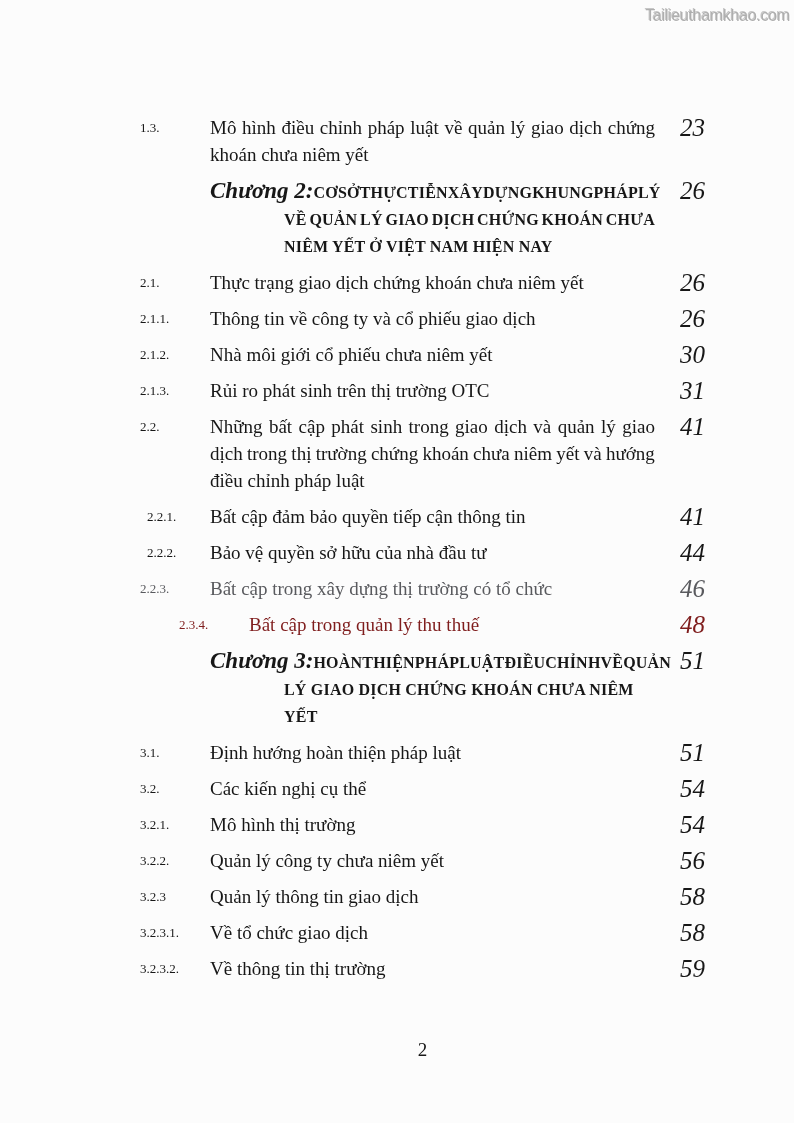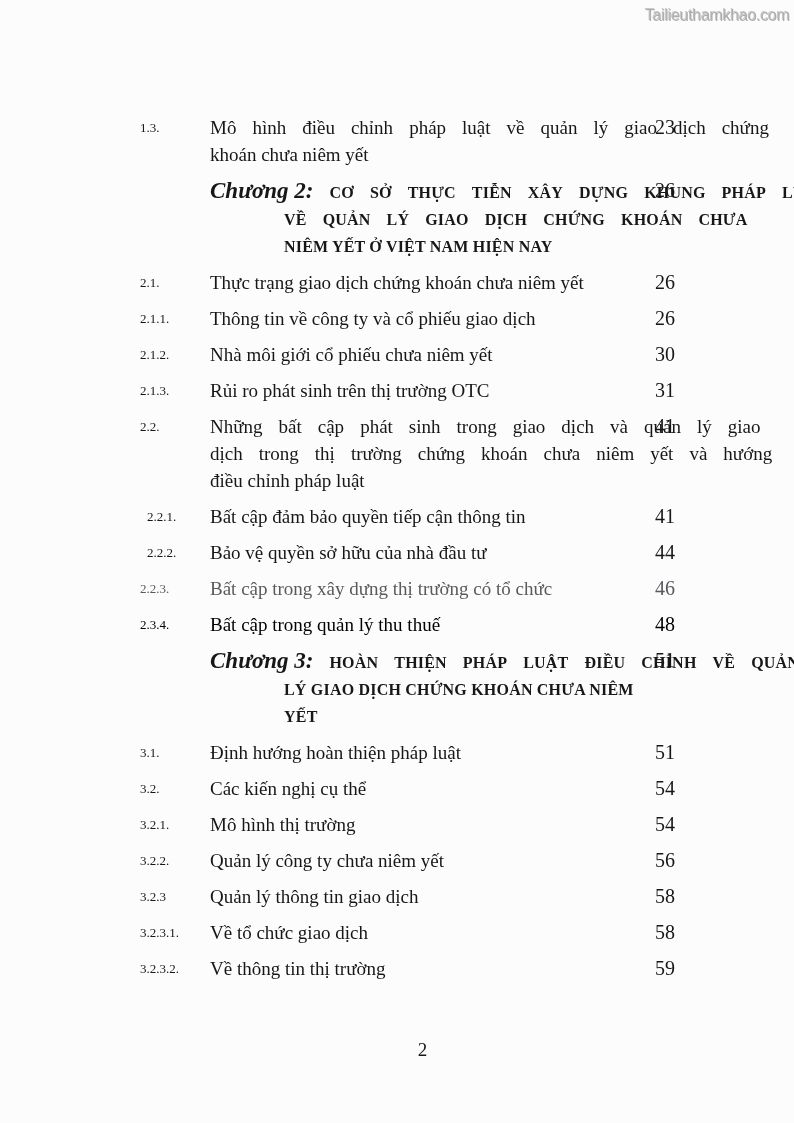--- a/index.html
+++ b/index.html
@@ -24,31 +24,31 @@
     position:absolute; left:140px; top:114px; width:565px;
   }
   .row { position:relative; margin-bottom:9px; }
   .row.muted { color:#595a5e; }
   .num {
     position:absolute; left:0; top:0; width:68px;
     font-size:13px; line-height:27px; white-space:nowrap;font-family:Liberation Serif, serif;
   }
   .num.indent { padding-left:7px; }
   .title { margin-left:70px; width:445px; font-size:19px; }
-  .line { line-height:27px; min-height:27px;gap:16px; }
+  .line { line-height:27px; min-height:27px; }
   .line.just { display:flex; justify-content:space-between; align-items:baseline; }
   .line.cont { padding-left:74px; box-sizing:border-box; }
   .chapter .line.caps { font-weight:bold; font-size:16px; letter-spacing:0.2px; }
   .chapter .label {
     font-weight:bold; font-style:italic;
     font-size:23px; letter-spacing:0; white-space:nowrap;
   }
   .page {
     position:absolute; right:0; top:0; width:50px;
-    text-align:left; font-size:20px; line-height:27px;
+    text-align:right; font-size:25px; line-height:27px;font-style:italic;
   }
   #page-footer {
     position:absolute; left:140px; top:1036px; width:565px;
     text-align:center; font-size:19px; line-height:27px;
   }
 </style>
 </head>
 <body style="background: rgb(252, 252, 252); color: rgb(23, 23, 23);">
 
 <div id="watermark" style="color: rgb(174, 174, 174);">Tailieuthamkhao.com</div>
@@ -180,21 +180,21 @@
       </div>
       <div class="page">44</div>
     </div>
     <div class="row muted" style="color: rgb(89, 90, 94);">
       <div class="num">2.2.3.</div>
       <div class="title">
         <div class="line">Bất cập trong xây dựng thị trường có tổ chức</div>
       </div>
       <div class="page">46</div>
     </div>
-    <div class="row muted" style="color: #000000;">
+    <div class="row muted" style="color: #7f1d1d; margin-left: 39px;">
       <div class="num">2.3.4.</div>
       <div class="title">
         <div class="line">Bất cập trong quản lý thu thuế</div>
       </div>
       <div class="page">48</div>
     </div>
     <div class="row chapter">
       <div class="num"></div>
       <div class="title">
         <div class="line just caps">

